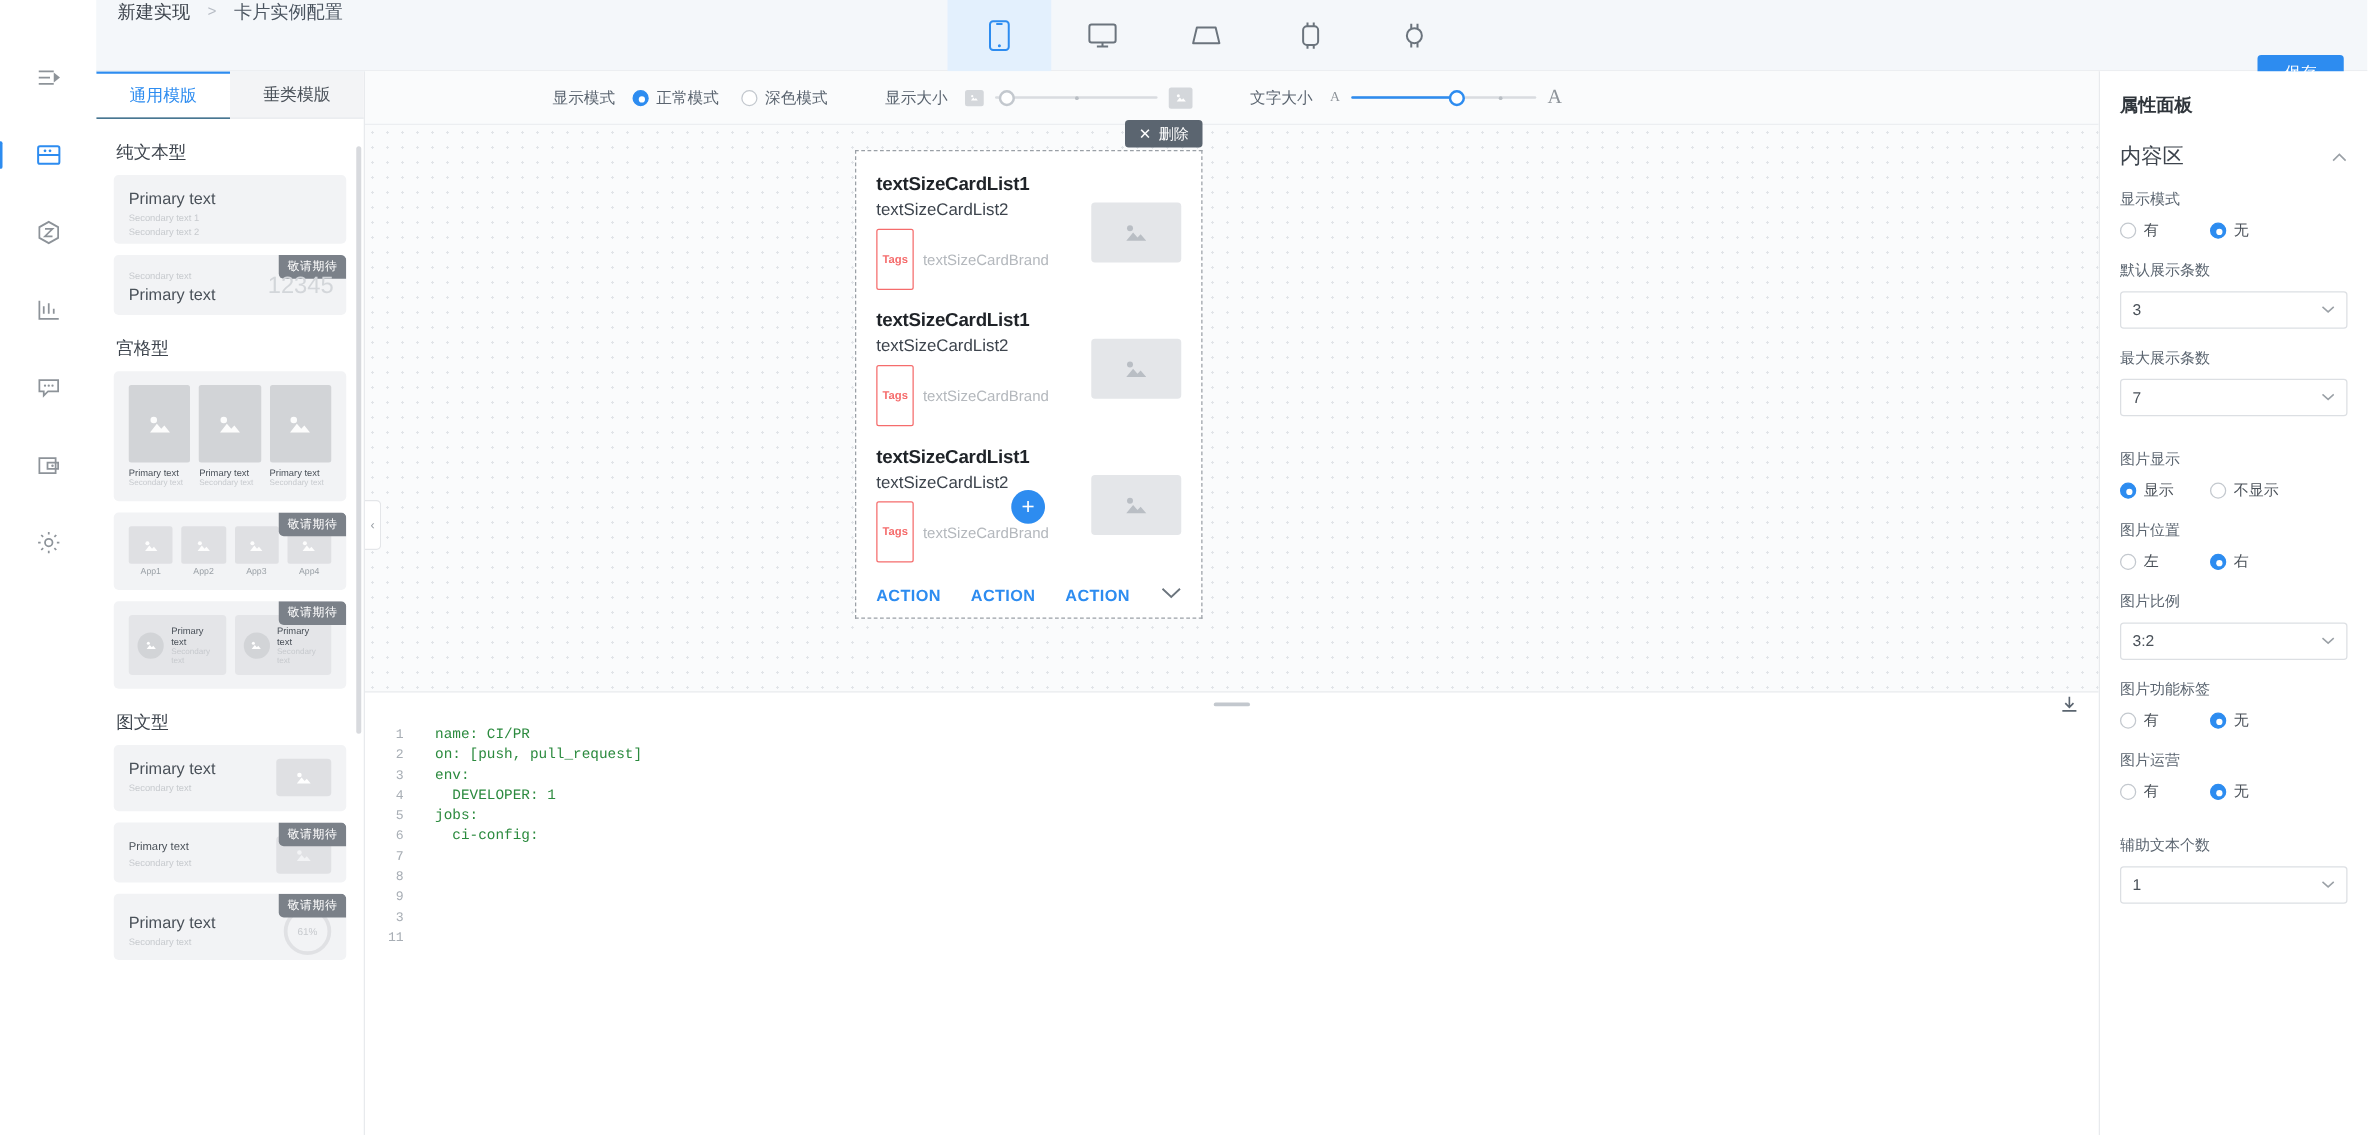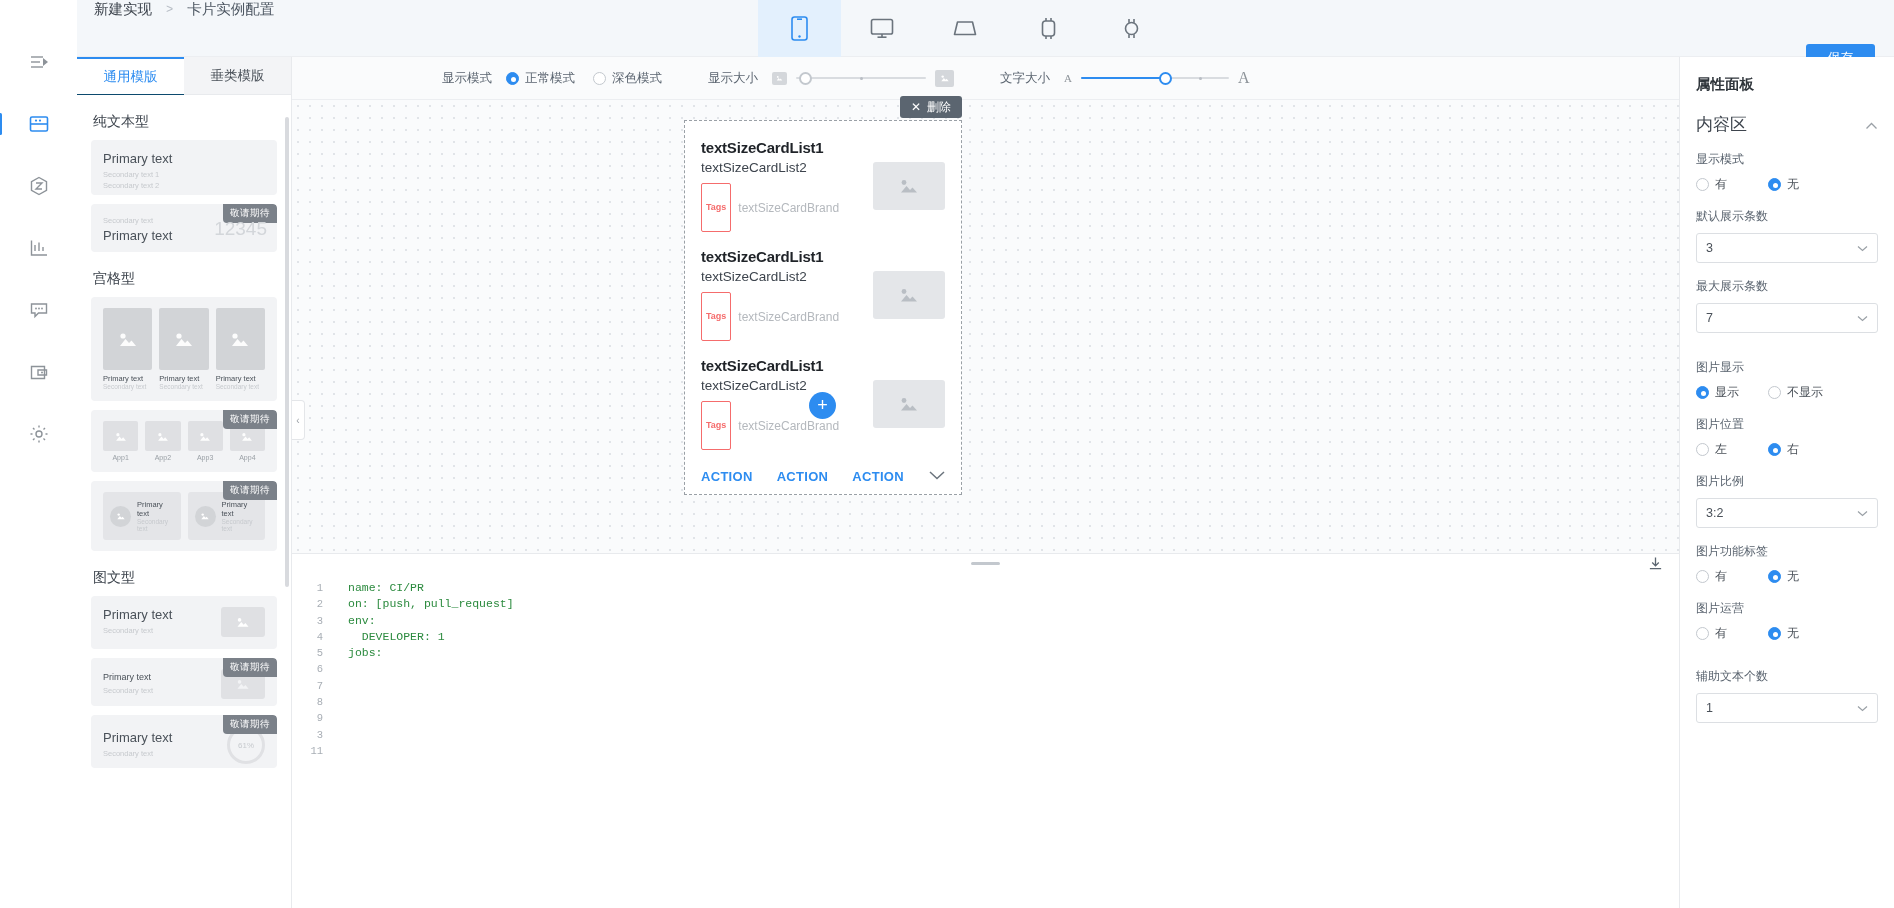--- a/index.html
+++ b/index.html
@@ -702,20 +702,21 @@
             <div class="code-lines">
               <div class="ln"></div>
               <div class="ln">name: CI/PR</div>
               <div class="ln"></div>
               <div class="ln">on: [push, pull_request]</div>
               <div class="ln"></div>
               <div class="ln">env:</div>
               <div class="ln">  DEVELOPER: 1</div>
               <div class="ln"></div>
               <div class="ln">jobs:</div>
+              <div class="ln">  ci-config:</div>
             </div>
           </div>
         </div>
 
       </div>
 
       <div class="props">
         <div class="props-title">属性面板</div>
 
         <div class="sect-head">

